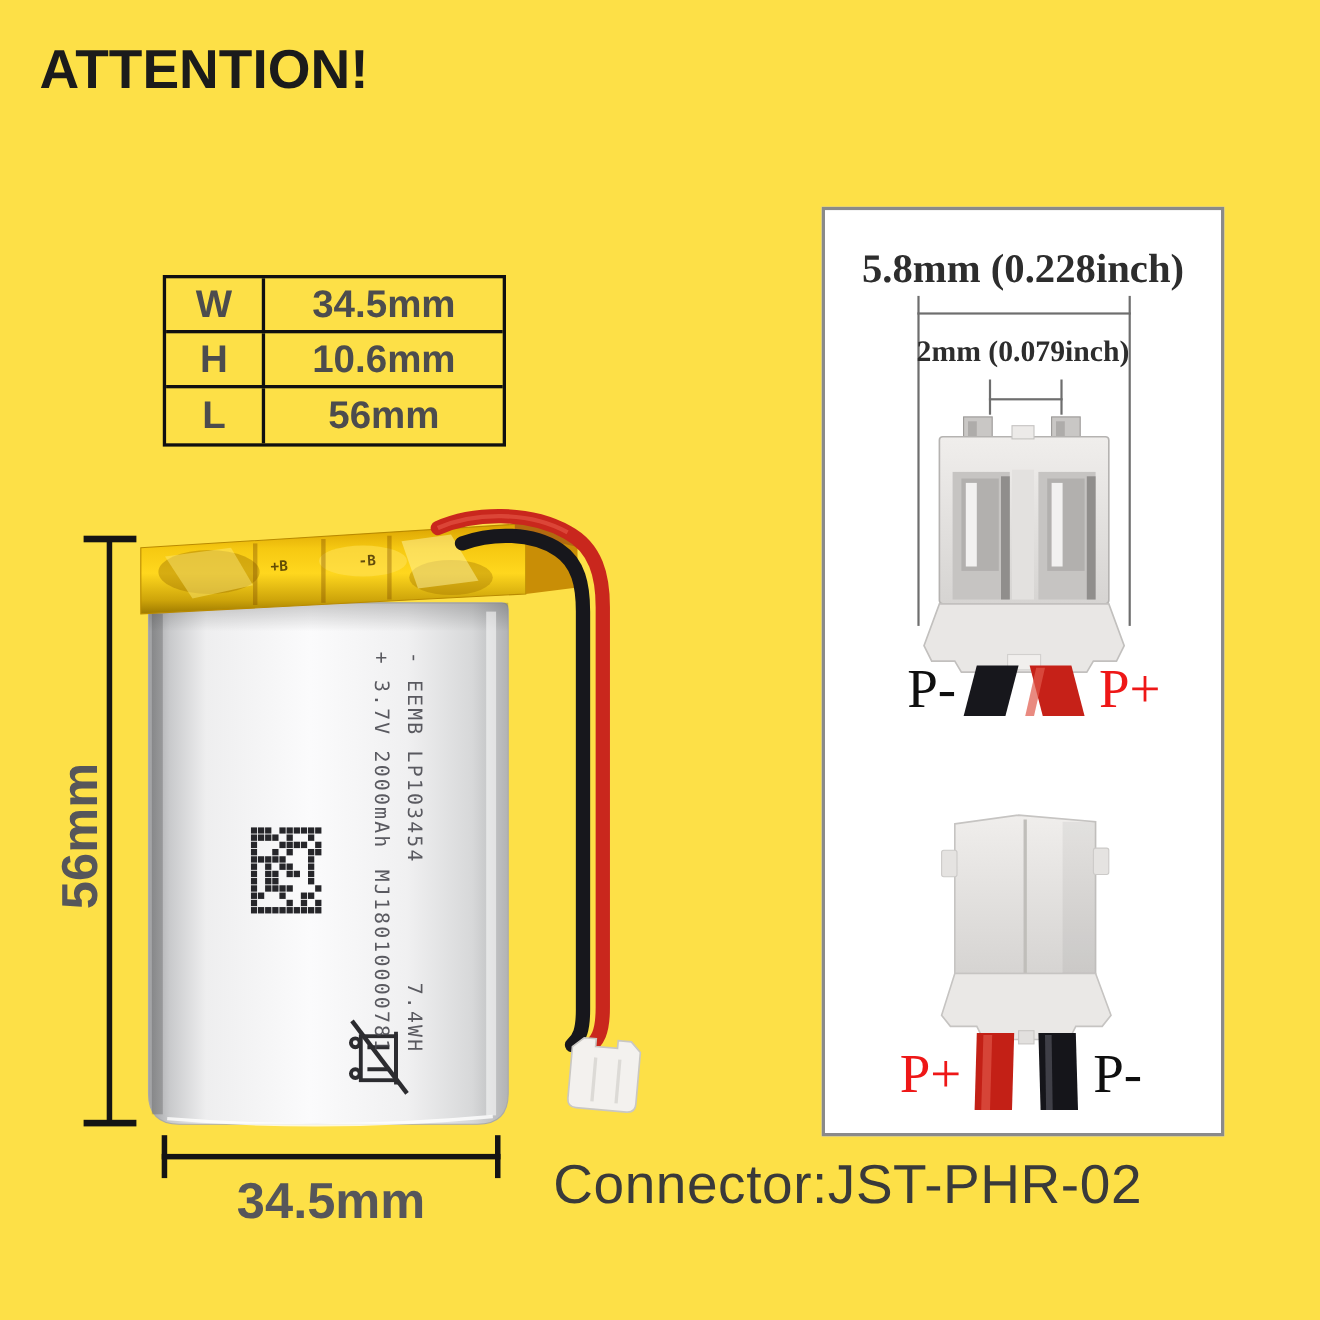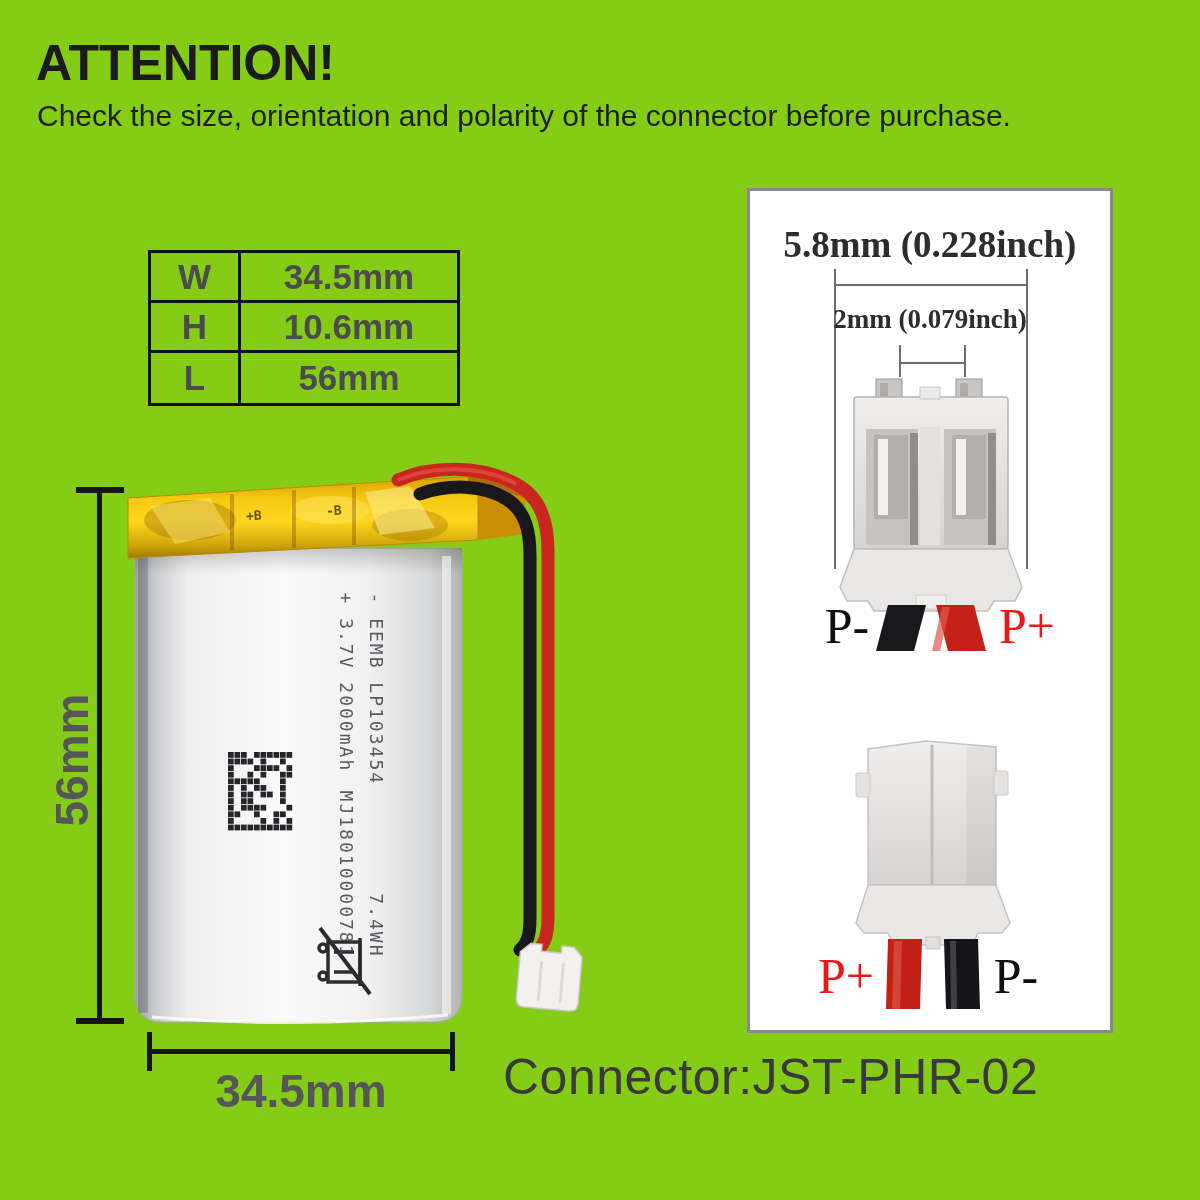--- a/index.html
+++ b/index.html
@@ -1,18 +1,18 @@
 <!DOCTYPE html>
 <html><head>
 <meta charset="utf-8">
 <style>
   html,body{margin:0;padding:0;background:#ffffff;}
   body{width:1200px;height:1200px;overflow:hidden;
        font-family:"Liberation Sans",sans-serif;}
-  #canvas{position:relative;width:1200px;height:1200px;background:#84cc16;}
+  #canvas{position:relative;width:1200px;height:1200px;background:#fde047;}
   .abs{position:absolute;}
 
   
   .title{left:36px;top:34px;font-size:50px;font-weight:800;color:#1b1b1b;letter-spacing:0px;}
   .subtitle{left:37px;top:99px;font-size:30px;color:#1e1e1e;letter-spacing:0px;white-space:nowrap;}
 
   
   .spec{left:148px;top:250px;width:312px;height:156px;border:3px solid #101010;box-sizing:border-box;
         display:grid;grid-template-rows:1fr 1fr 1fr;}
   .spec-row{display:grid;grid-template-columns:90px 1fr;border-bottom:3px solid #101010;}
@@ -72,21 +72,20 @@
   .p4{left:220px;top:758px;width:92px;}
 
   .caption{left:503px;top:1048px;font-size:50px;color:#3a3a3a;letter-spacing:0.5px;white-space:nowrap;}
 </style>
 </head>
 <body>
 
 <div id="canvas">
 
   <div class="abs title">ATTENTION!</div>
-  <div class="abs subtitle">Check the size, orientation and polarity of the connector before purchase.</div>
 
   <div class="abs spec">
     <div class="spec-row">
       <div class="spec-k">W</div>
       <div class="spec-v">34.5mm</div>
     </div>
     <div class="spec-row">
       <div class="spec-k">H</div>
       <div class="spec-v">10.6mm</div>
     </div>

